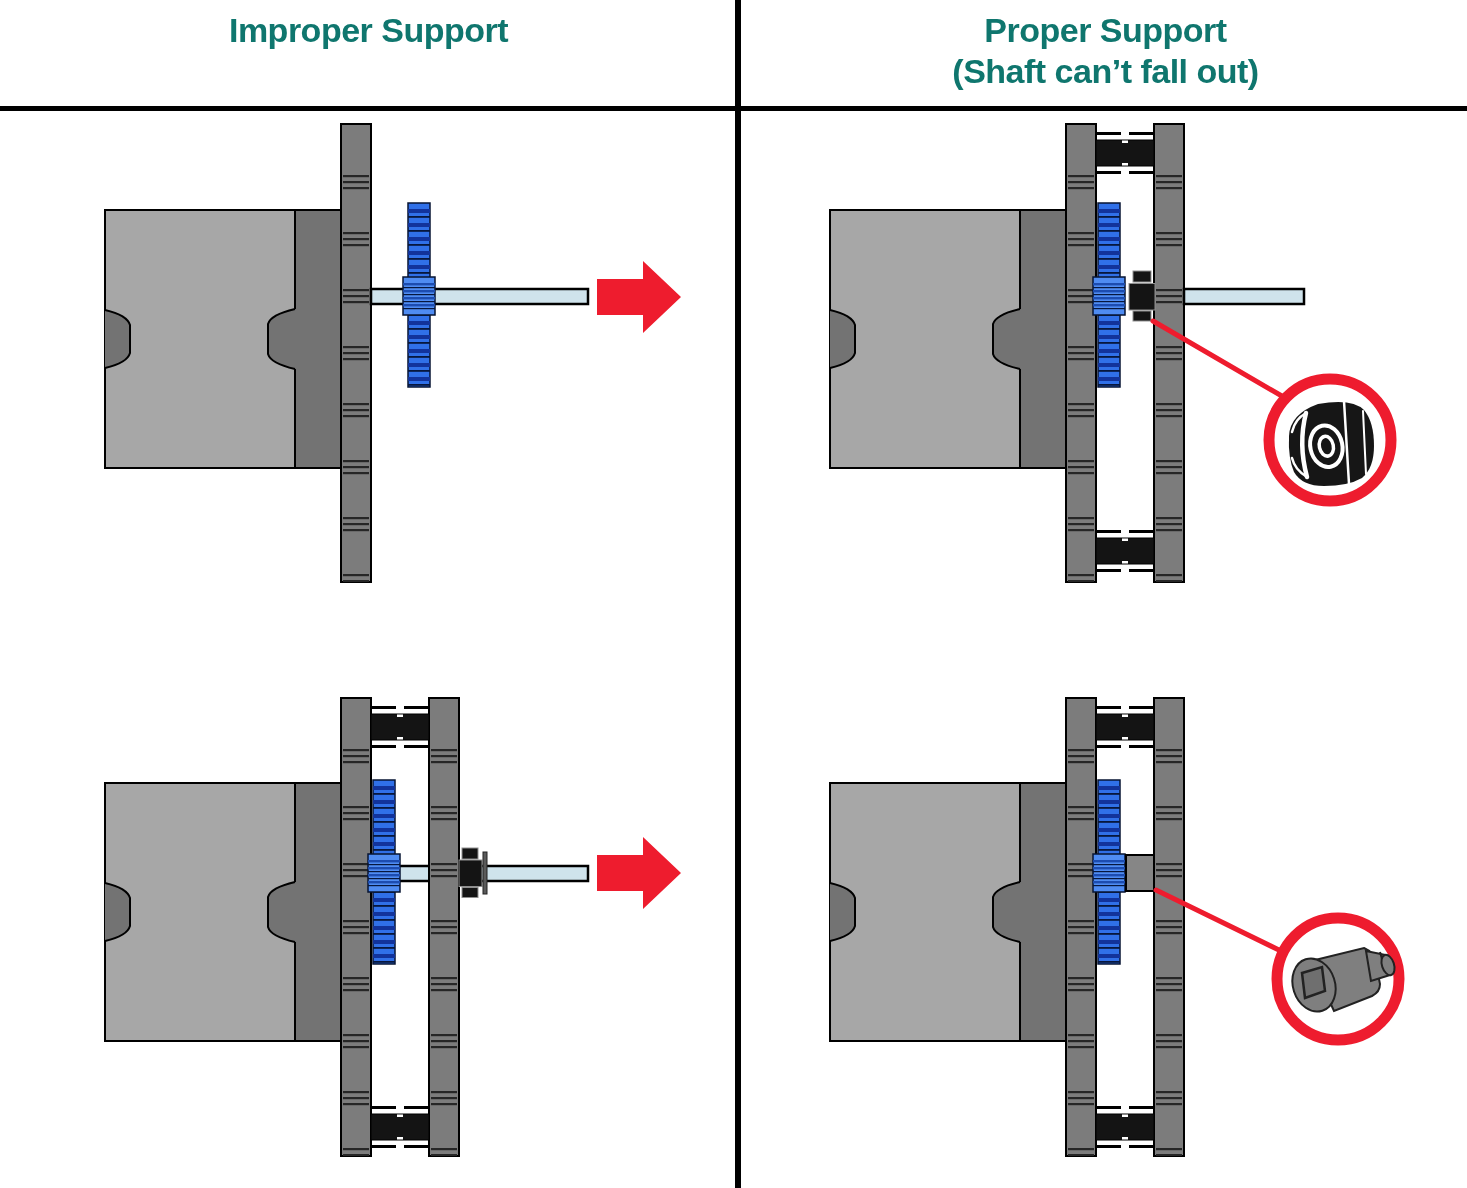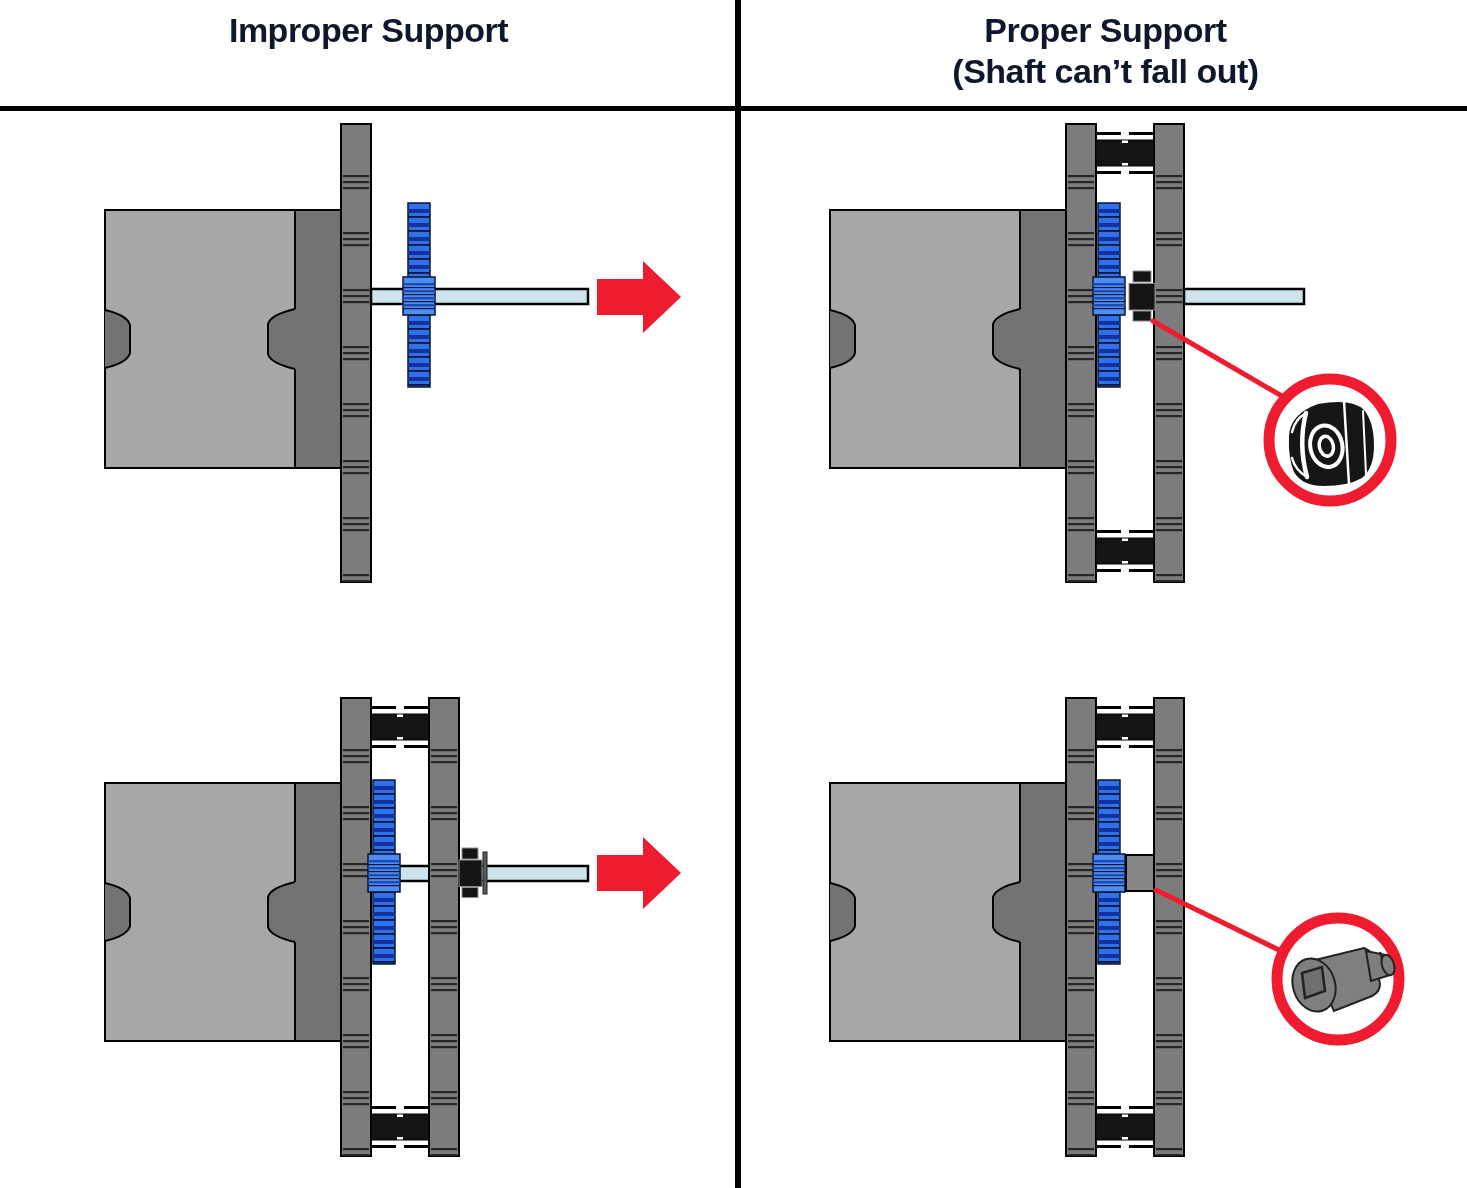--- a/index.html
+++ b/index.html
@@ -1,19 +1,19 @@
 <!DOCTYPE html>
 <html style="--background: #ffffff; --line: #000000; --red: #ee1c2e; --motor_light: #a7a7a7; --motor_dark: #737373; --plate: #7c7c7c; --gear: #3070e8; --gear_stripe: #12339b; --gear_hub: #4f8cf2; --shaft: #cfe3ec; --standoff: #141414; --callout_part_black: #161616; --callout_part_gray: #7f7f7f;"><head>
 <meta charset="utf-8">
 <style>
   html,body{margin:0;padding:0;background:#fff;}
   .page{position:relative;width:1467px;height:1188px;background:var(--background,#fff);
         font-family:"Liberation Sans",sans-serif;overflow:hidden;}
   .hdr{position:absolute;top:10px;text-align:center;font-weight:bold;font-size:34px;
-       line-height:41px;color:#0f172a;letter-spacing:-0.5px;}
+       line-height:41px;color:#0f766e;letter-spacing:-0.5px;}
   .hdr-left{left:0;width:737px;}
   .hdr-right{left:741px;width:729px;}
   .vdiv{position:absolute;left:735px;top:0;width:6px;height:1188px;background:#000;}
   .hdiv{position:absolute;left:0;top:106px;width:1467px;height:5px;background:#000;}
   svg.diagram{position:absolute;left:0;top:0;}
 
   .motorDark{fill:var(--motor_dark);stroke:#000;stroke-width:2;}
   .motorLight{fill:var(--motor_light);stroke:#000;stroke-width:2;}
   .wedgeFill{fill:var(--motor_dark);stroke:none;}
   .wedgeEdge{fill:none;stroke:#000;stroke-width:2;}

